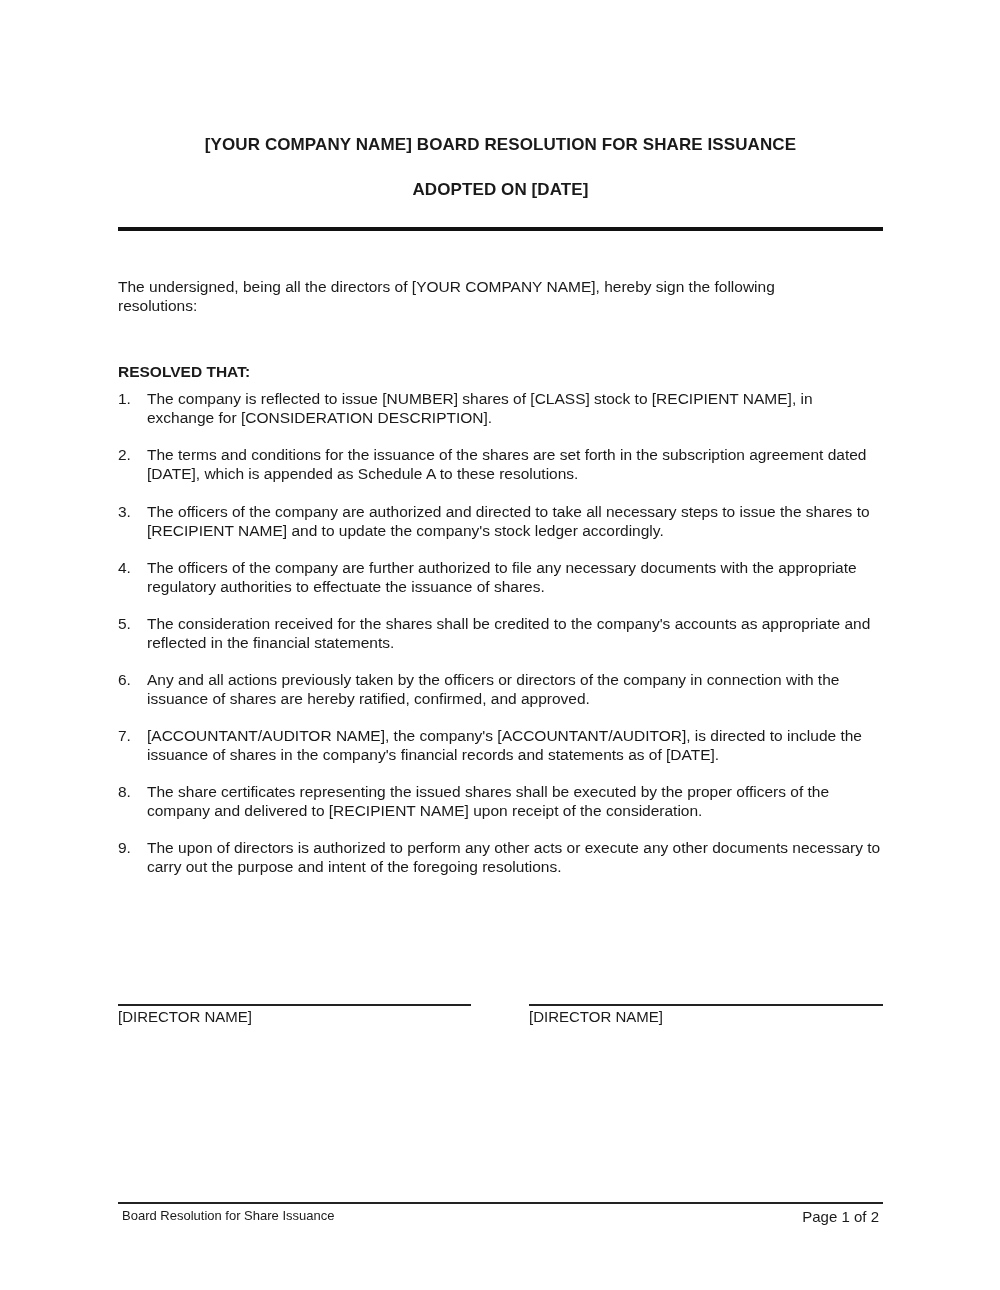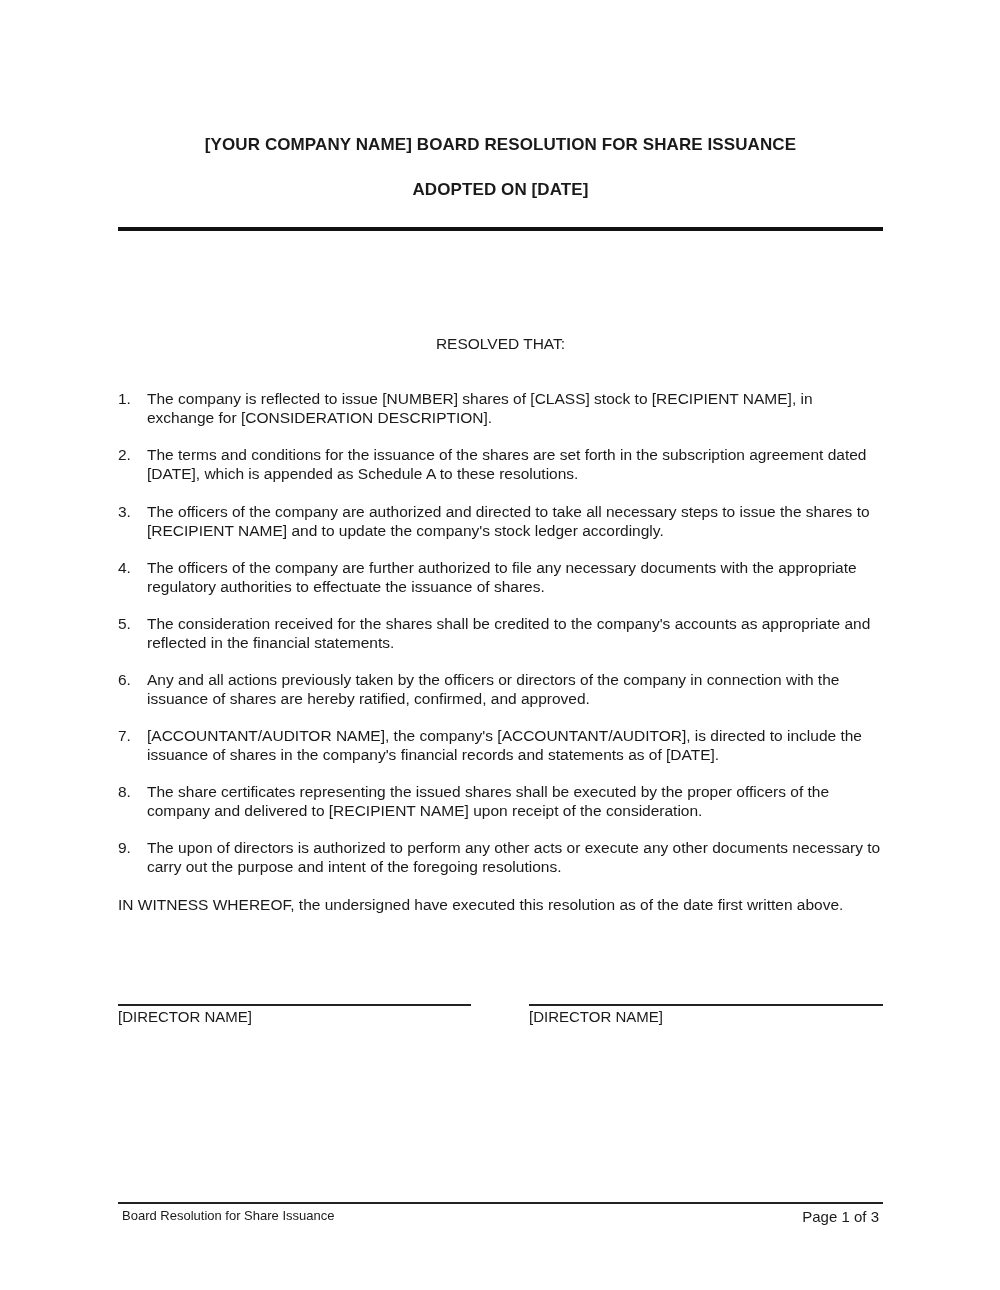--- a/index.html
+++ b/index.html
@@ -42,21 +42,21 @@
       background: #111;
     }
     .para {
       position: absolute;
       left: 118px;
       width: 765px;
       font-size: 15.5px;
       line-height: 19px;
     }
     .intro { top: 261px; width: 720px; }
-    .resolved { top: 318px; font-weight: normal; text-align: center; }
+    .resolved { top: 346px; font-weight: bold; }
     .item {
       position: absolute;
       left: 118px;
       width: 765px;
       font-size: 15.5px;
       line-height: 19px;
     }
     .item-num {
       position: absolute;
       left: 0;
@@ -106,20 +106,21 @@
     }
   </style>
 </head>
 <body>
 
 <div class="page">
   <div class="title title-main">[YOUR COMPANY NAME] BOARD RESOLUTION FOR SHARE ISSUANCE</div>
   <div class="title title-sub">ADOPTED ON [DATE]</div>
   <div class="header-rule"></div>
 
+  <div class="para intro">The undersigned, being all the directors of [YOUR COMPANY NAME], hereby sign the following resolutions:</div>
   <div class="para resolved">RESOLVED THAT:</div>
 
   <div class="item" style="top:373px;">
     <span class="item-num">1.</span>
     <span class="item-text">The company is reflected to issue [NUMBER] shares of [CLASS] stock to [RECIPIENT NAME], in exchange for [CONSIDERATION DESCRIPTION].</span>
   </div>
   <div class="item" style="top:429px;">
     <span class="item-num">2.</span>
     <span class="item-text">The terms and conditions for the issuance of the shares are set forth in the subscription agreement dated [DATE], which is appended as Schedule A to these resolutions.</span>
   </div>
@@ -145,23 +146,22 @@
   </div>
   <div class="item" style="top:766px;">
     <span class="item-num">8.</span>
     <span class="item-text">The share certificates representing the issued shares shall be executed by the proper officers of the company and delivered to [RECIPIENT NAME] upon receipt of the consideration.</span>
   </div>
   <div class="item" style="top:822px;">
     <span class="item-num">9.</span>
     <span class="item-text">The upon of directors is authorized to perform any other acts or execute any other documents necessary to carry out the purpose and intent of the foregoing resolutions.</span>
   </div>
 
-  <div class="para witness">IN WITNESS WHEREOF, the undersigned have executed this resolution as of the date first written above.</div>
 
   <div class="sig-line sig-line-1"></div>
   <div class="sig-line sig-line-2"></div>
   <div class="sig-name sig-name-1">[DIRECTOR NAME]</div>
   <div class="sig-name sig-name-2">[DIRECTOR NAME]</div>
 
   <div class="footer-rule"></div>
   <div class="footer-left">Board Resolution for Share Issuance</div>
-  <div class="footer-right">Page 1 of 3</div>
+  <div class="footer-right">Page 1 of 2</div>
 </div>
 
 </body></html>

